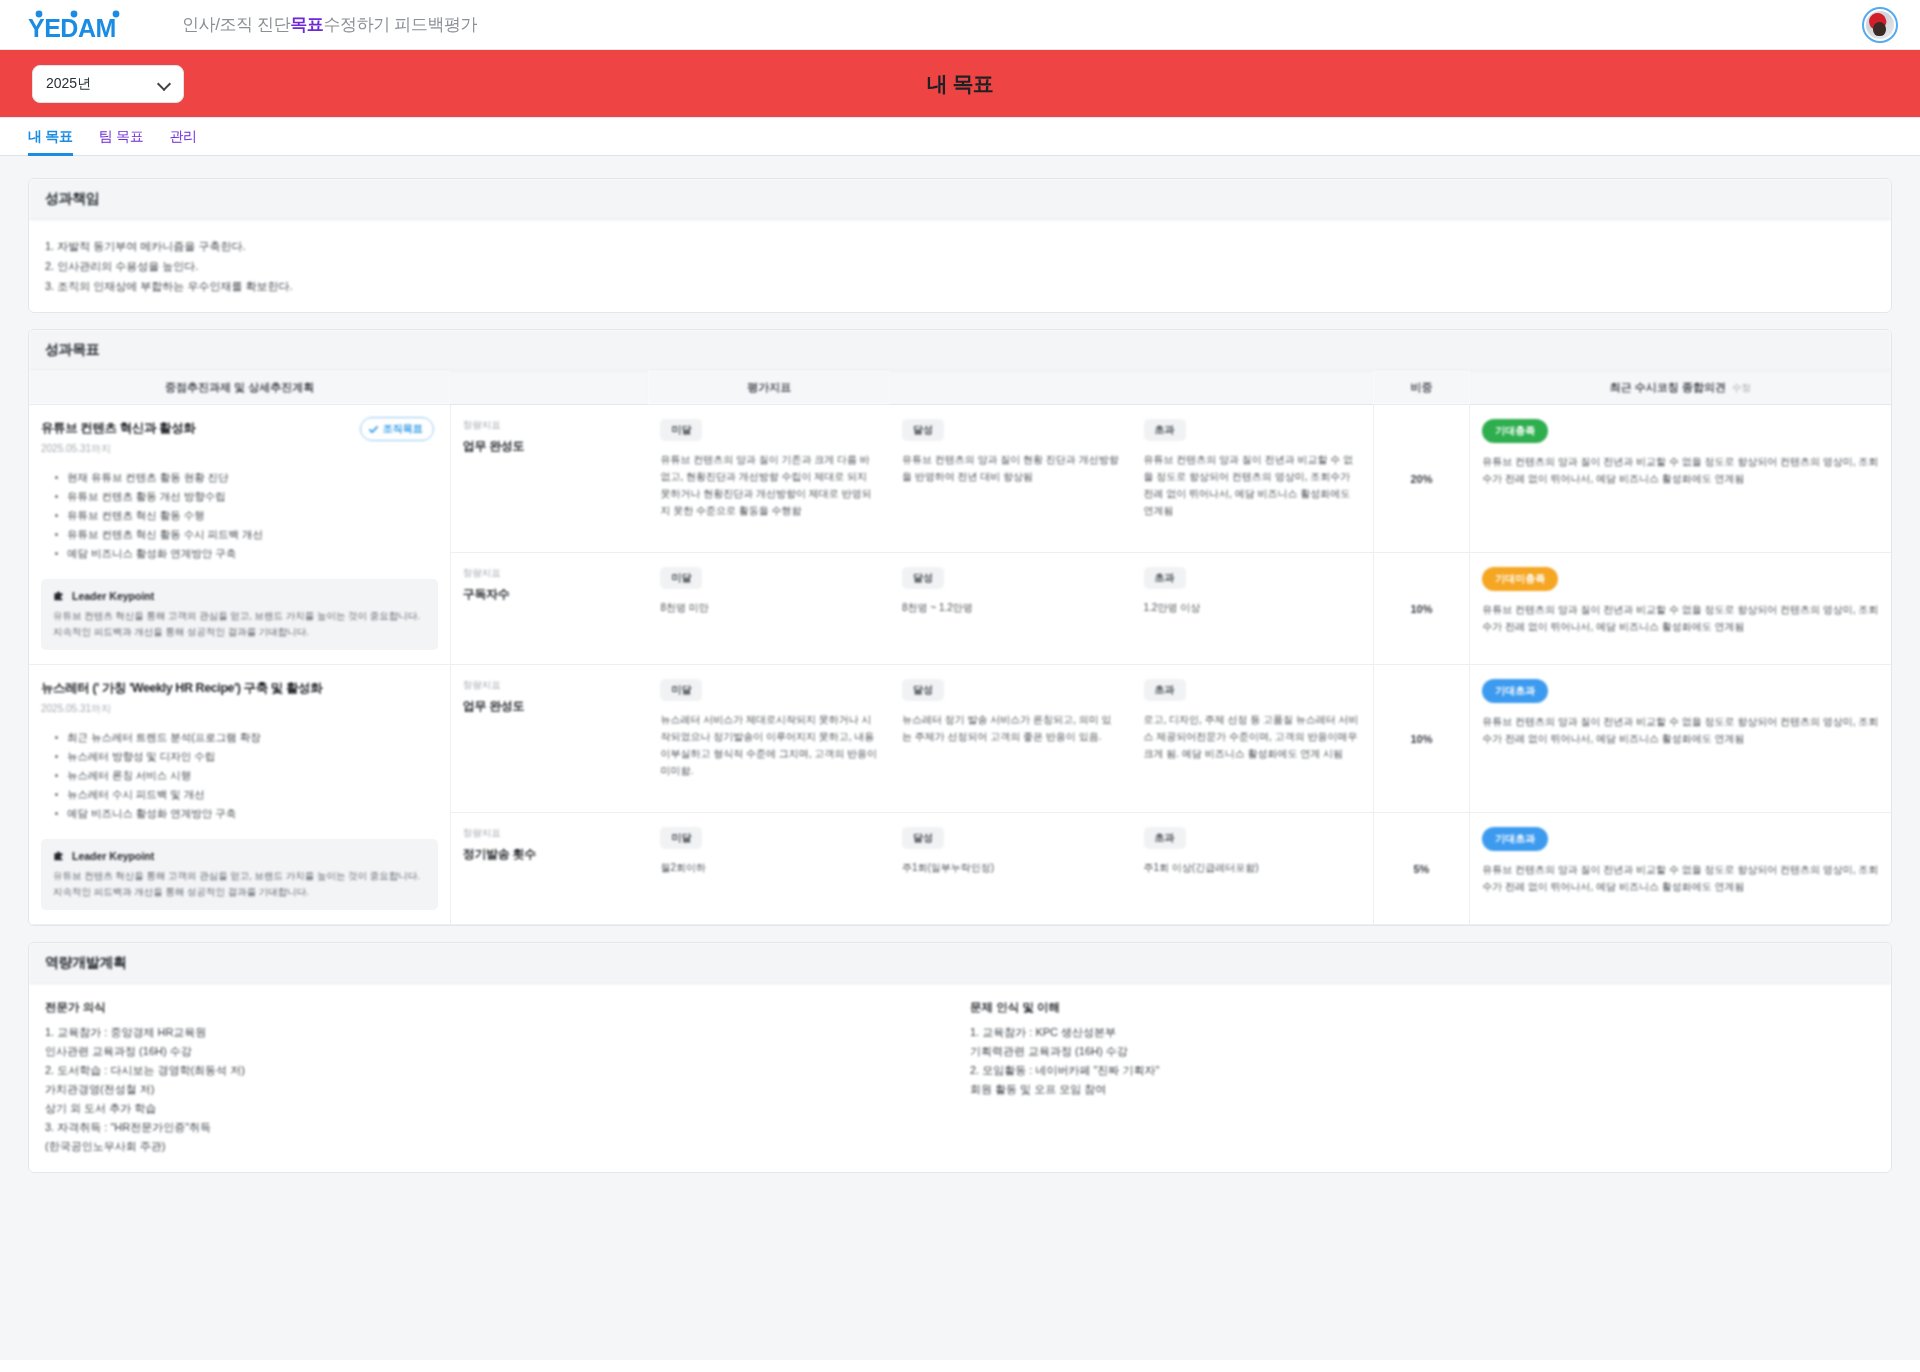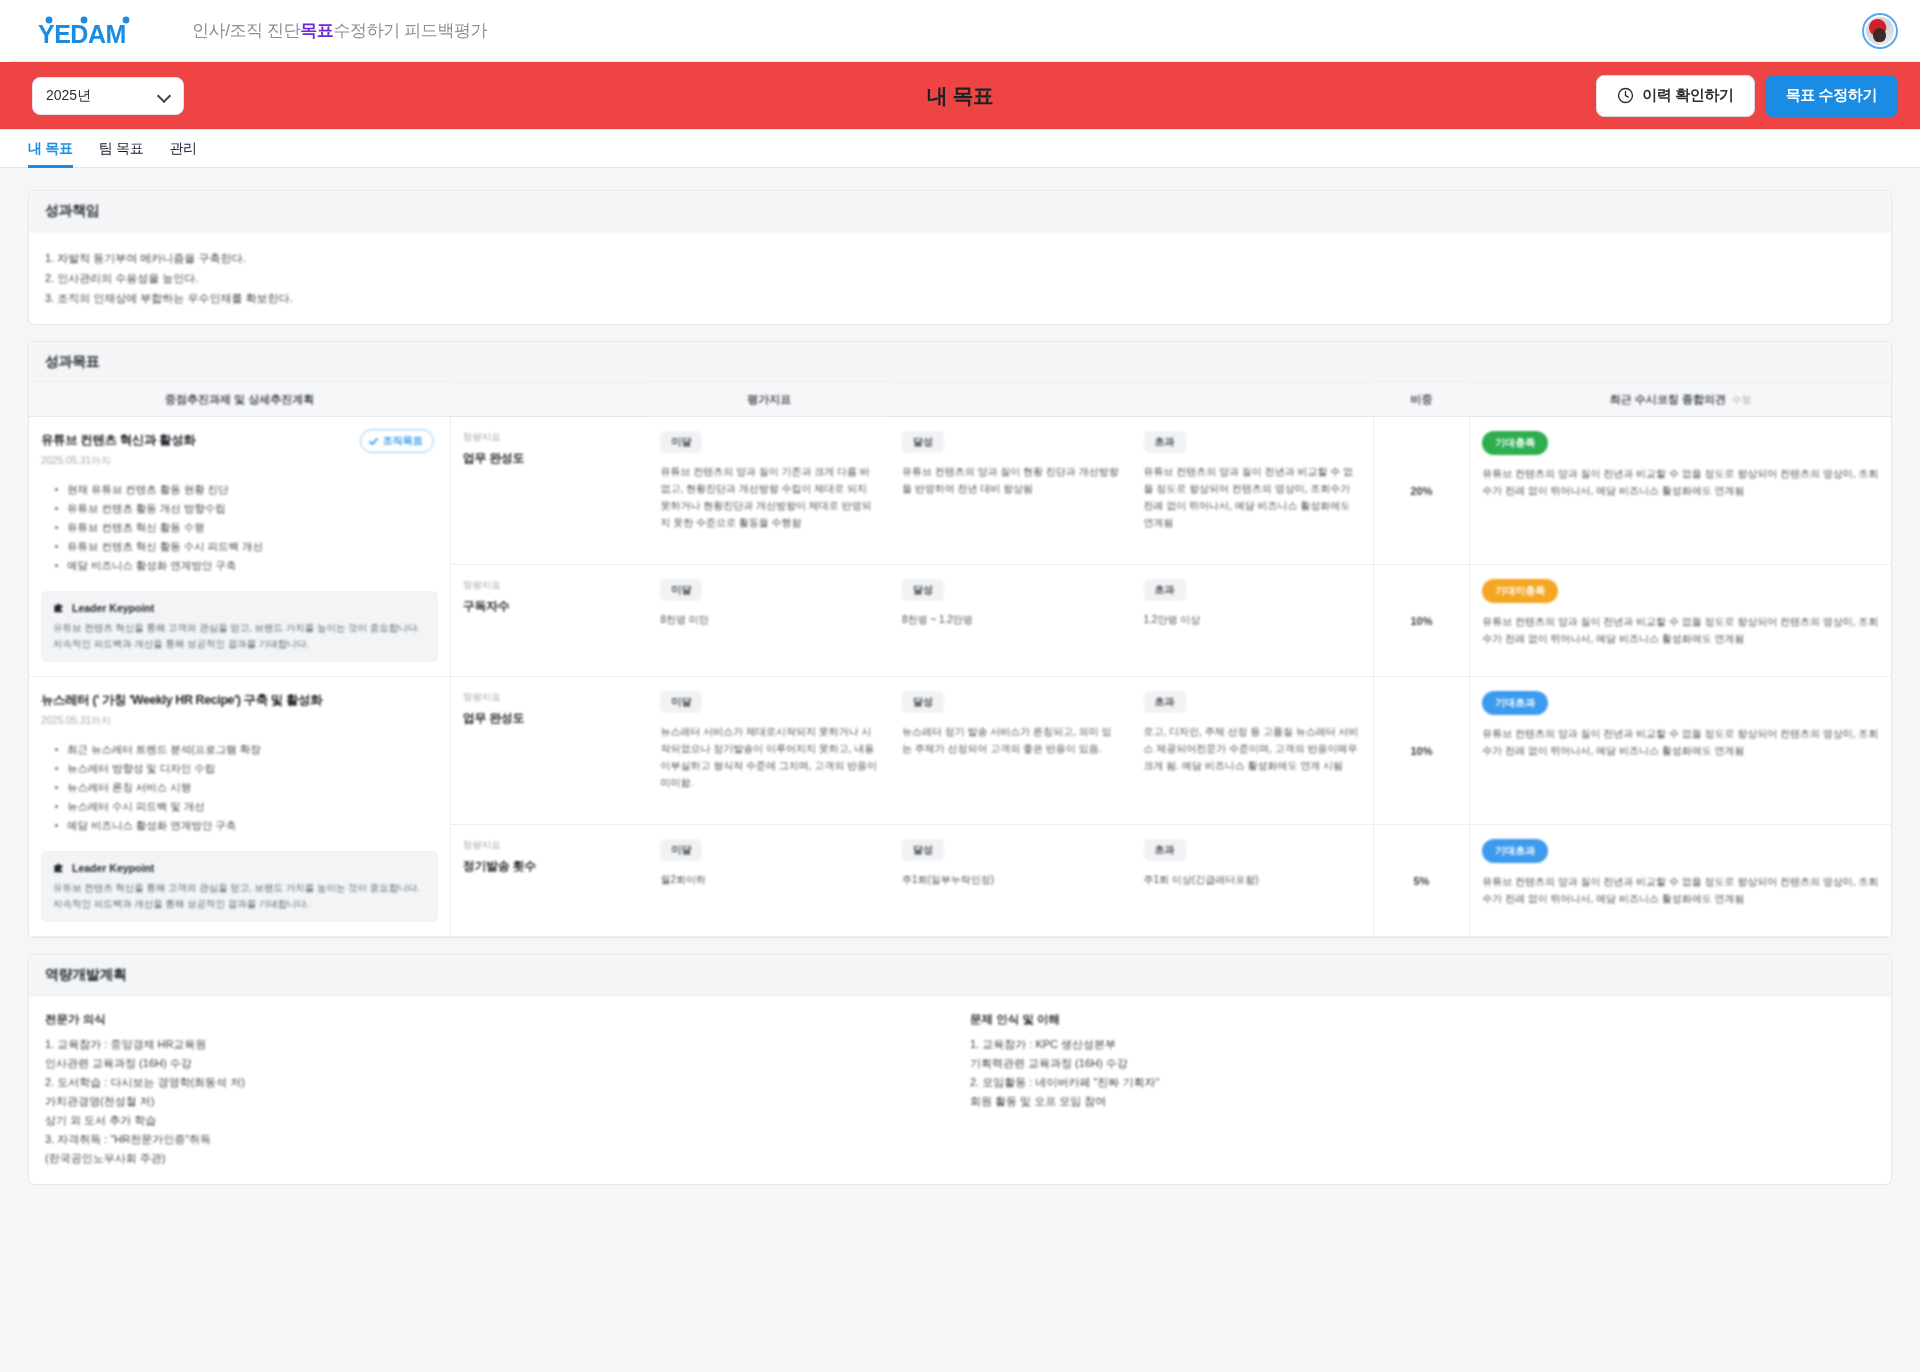--- a/index.html
+++ b/index.html
@@ -8,27 +8,26 @@
     width: 1920px; height: 1372px;
     background: #ffffff;
     font-family: "Liberation Sans", "DejaVu Sans", sans-serif;
     color: #222;
     overflow: hidden;
   }
   .blur-sm { filter: blur(1.3px); }
 
   
   .topnav {
-    height: 62px;
+    height: 50px;
     background: #fff;
     border-bottom: 1px solid #e6e8eb;
     display: flex; align-items: center;
     padding: 0 22px 0 28px;
     position: relative;
-    margin-left: 10px;
   }
   .logo { display: flex; align-items: flex-end; margin-right: 46px; }
   .logo svg { display: block; }
   .nav-links { display: flex; align-items: center; }
   .nav-link {
     font-size: 17px; color: #8b9096; letter-spacing: -0.4px;
     cursor: pointer; white-space: nowrap;
   }
   .nav-link.active { color: #6d28d9; font-weight: bold; }
   .avatar-wrap {
@@ -91,21 +90,21 @@
   .btn-outline { background:#fff; border:1px solid #d7dbe0; color:#2b2f33; }
   .btn-primary { background:#1b8ce3; border:1px solid #1b8ce3; color:#fff; }
   .clock-icon { width:17px; height:17px; }
 
   
   .tabs {
     height: 38px; border-bottom:1px solid #e0e3e7; background:#fff;
     display:flex; align-items:stretch; padding-left: 28px; gap: 26px;
   }
   .tab {
-    font-size: 14px; color:#0f172a; display:flex; align-items:center;
+    font-size: 14px; color:#6d28d9; display:flex; align-items:center;
     cursor:pointer; position:relative; letter-spacing:-0.3px;
   }
   .tab.active { color:#1b8ce3; font-weight:bold; }
   .tab.active:after {
     content:""; position:absolute; left:0; right:0; bottom:-1px;
     height:3px; background:#1b8ce3;
   }
 
   
   .page {
@@ -215,32 +214,20 @@
     <div class="avatar"></div>
   </div>
 </div>
 
 <div class="subheader">
   <div class="year-select">
     <span>2025년</span>
     <span class="chev"></span>
   </div>
   <div class="page-title">내 목표</div>
-  <div class="header-actions">
-    <div class="btn btn-outline">
-      <svg class="clock-icon" viewBox="0 0 20 20">
-        <circle cx="10" cy="10" r="8.2" fill="none" stroke="#2b2f33" stroke-width="1.6"></circle>
-        <path d="M10 5.2V10l3.3 2" fill="none" stroke="#2b2f33" stroke-width="1.6" stroke-linecap="round"></path>
-      </svg>
-      <span>이력 확인하기</span>
-    </div>
-    <div class="btn btn-primary">
-      <span>목표 수정하기</span>
-    </div>
-  </div>
 </div>
 
 <div class="tabs">
   <div class="tab active">내 목표</div>
   <div class="tab">팀 목표</div>
   <div class="tab">관리</div>
 </div>
 
 <div class="page">
 

